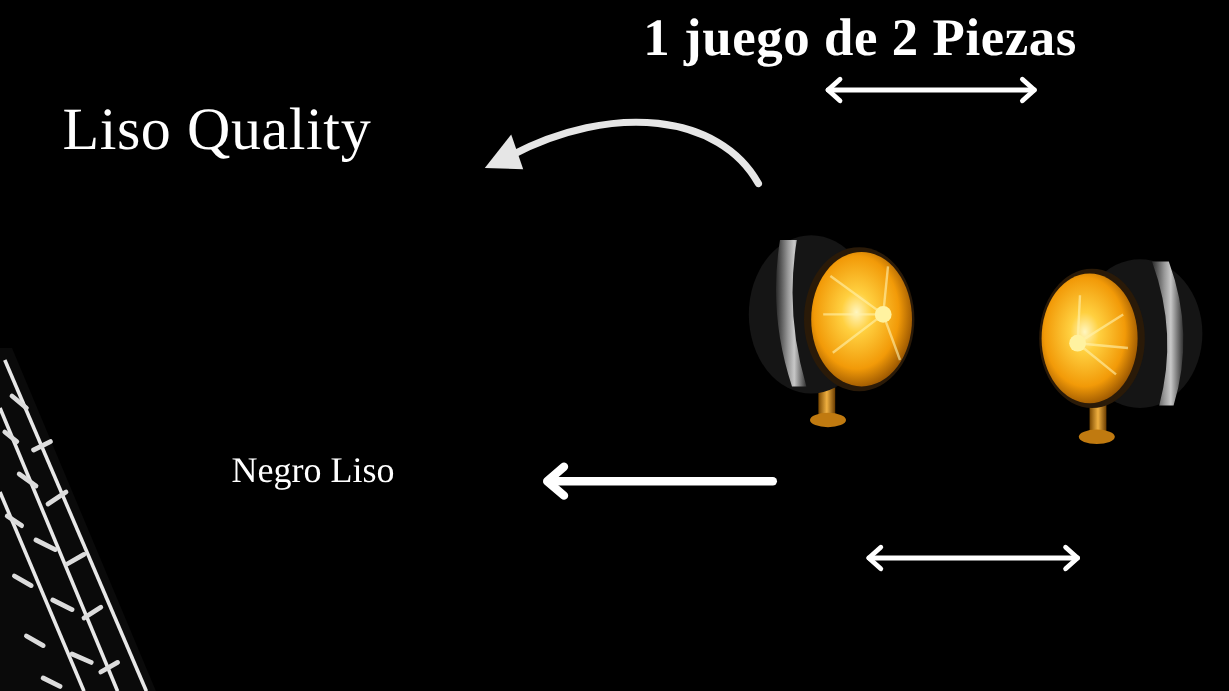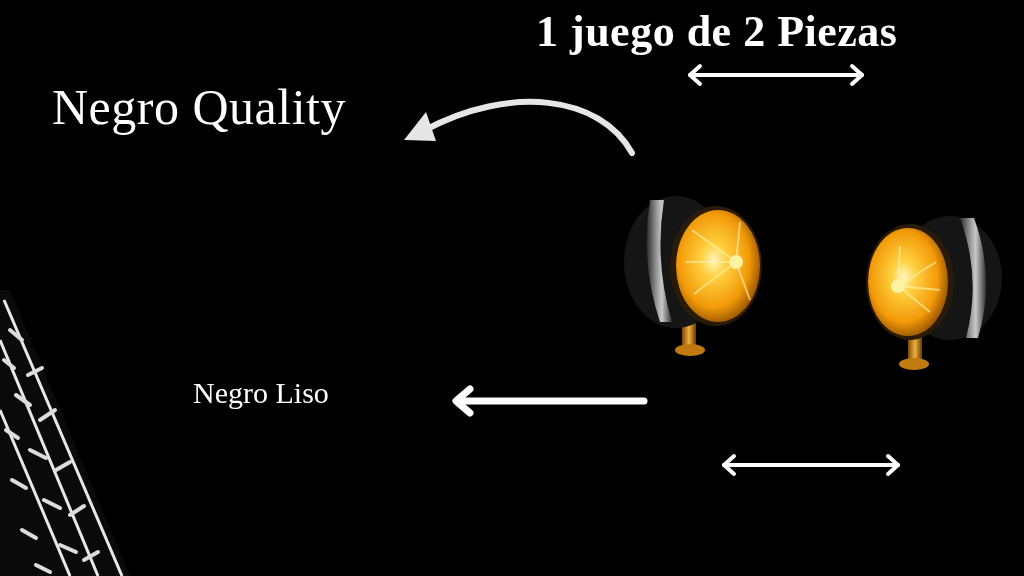--- a/index.html
+++ b/index.html
@@ -112,15 +112,15 @@
         <line x1="898" y1="286" x2="936" y2="262"></line>
         <line x1="898" y1="286" x2="940" y2="290"></line>
         <line x1="898" y1="286" x2="930" y2="312"></line>
         <line x1="898" y1="286" x2="900" y2="246"></line>
       </g>
       <circle cx="898" cy="286" r="7" fill="#fff2a0"></circle>
     </g>
   </svg>
 
   <div id="title-top" class="txt">1 juego de 2 Piezas</div>
-  <div id="title-hq" class="txt">Negro  Quality</div>
+  <div id="title-hq" class="txt">Liso  Quality</div>
   <div id="label-negro" class="txt">Negro Liso</div>
 </div>
 
 </body></html>

